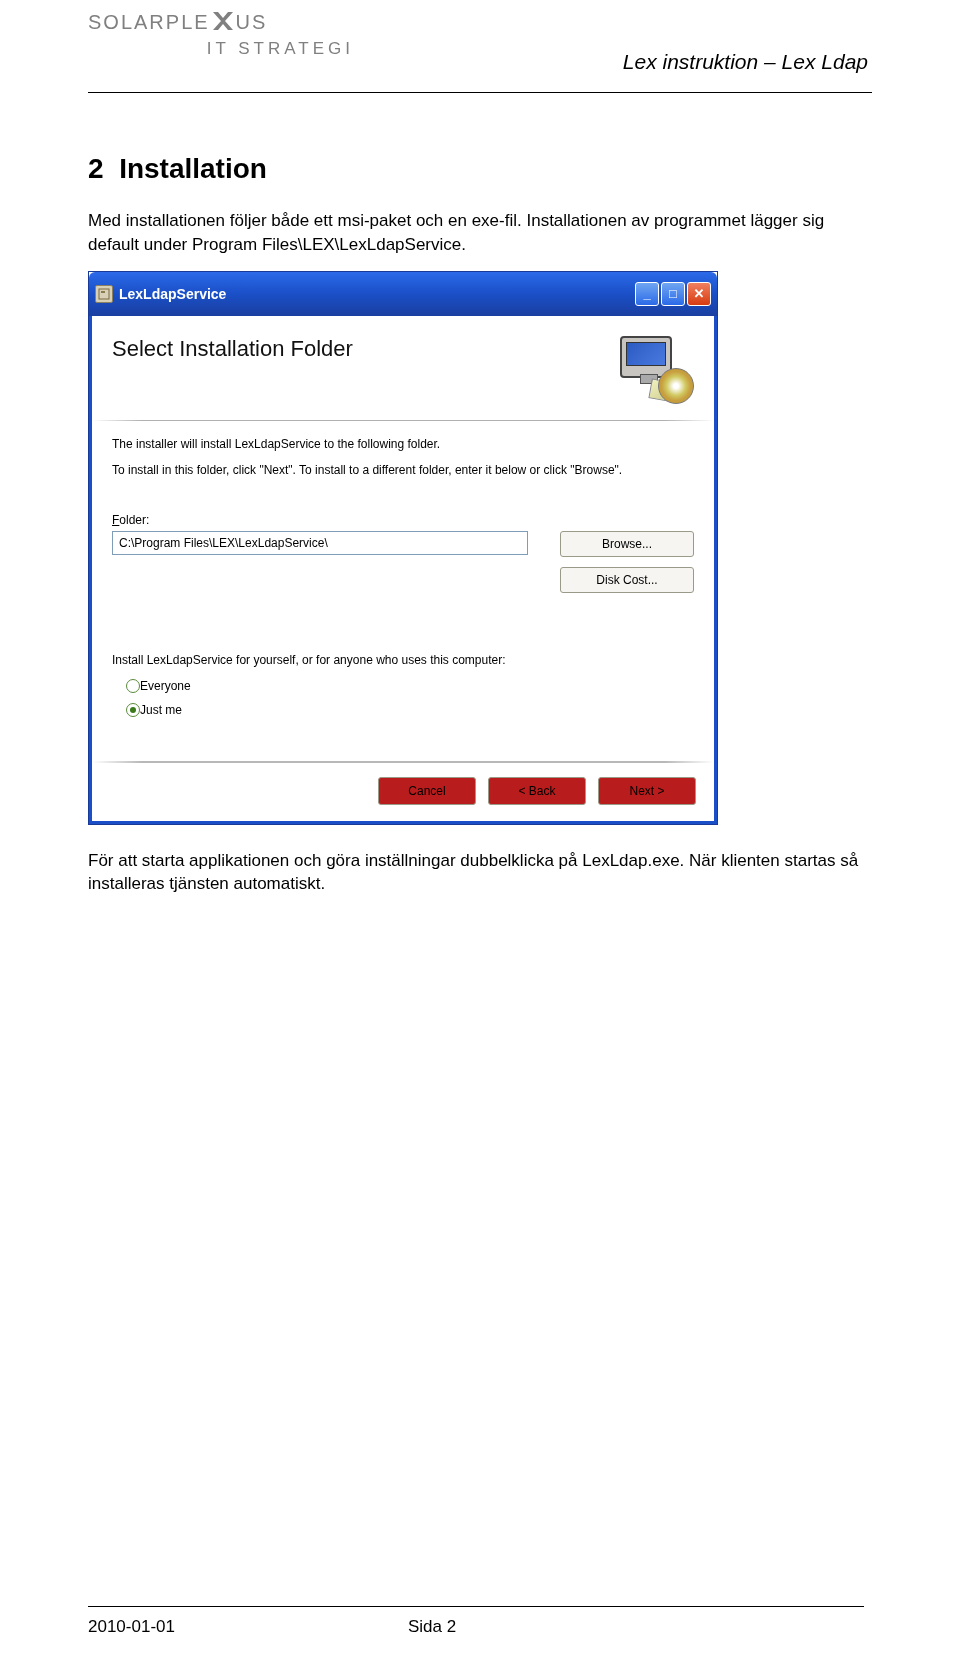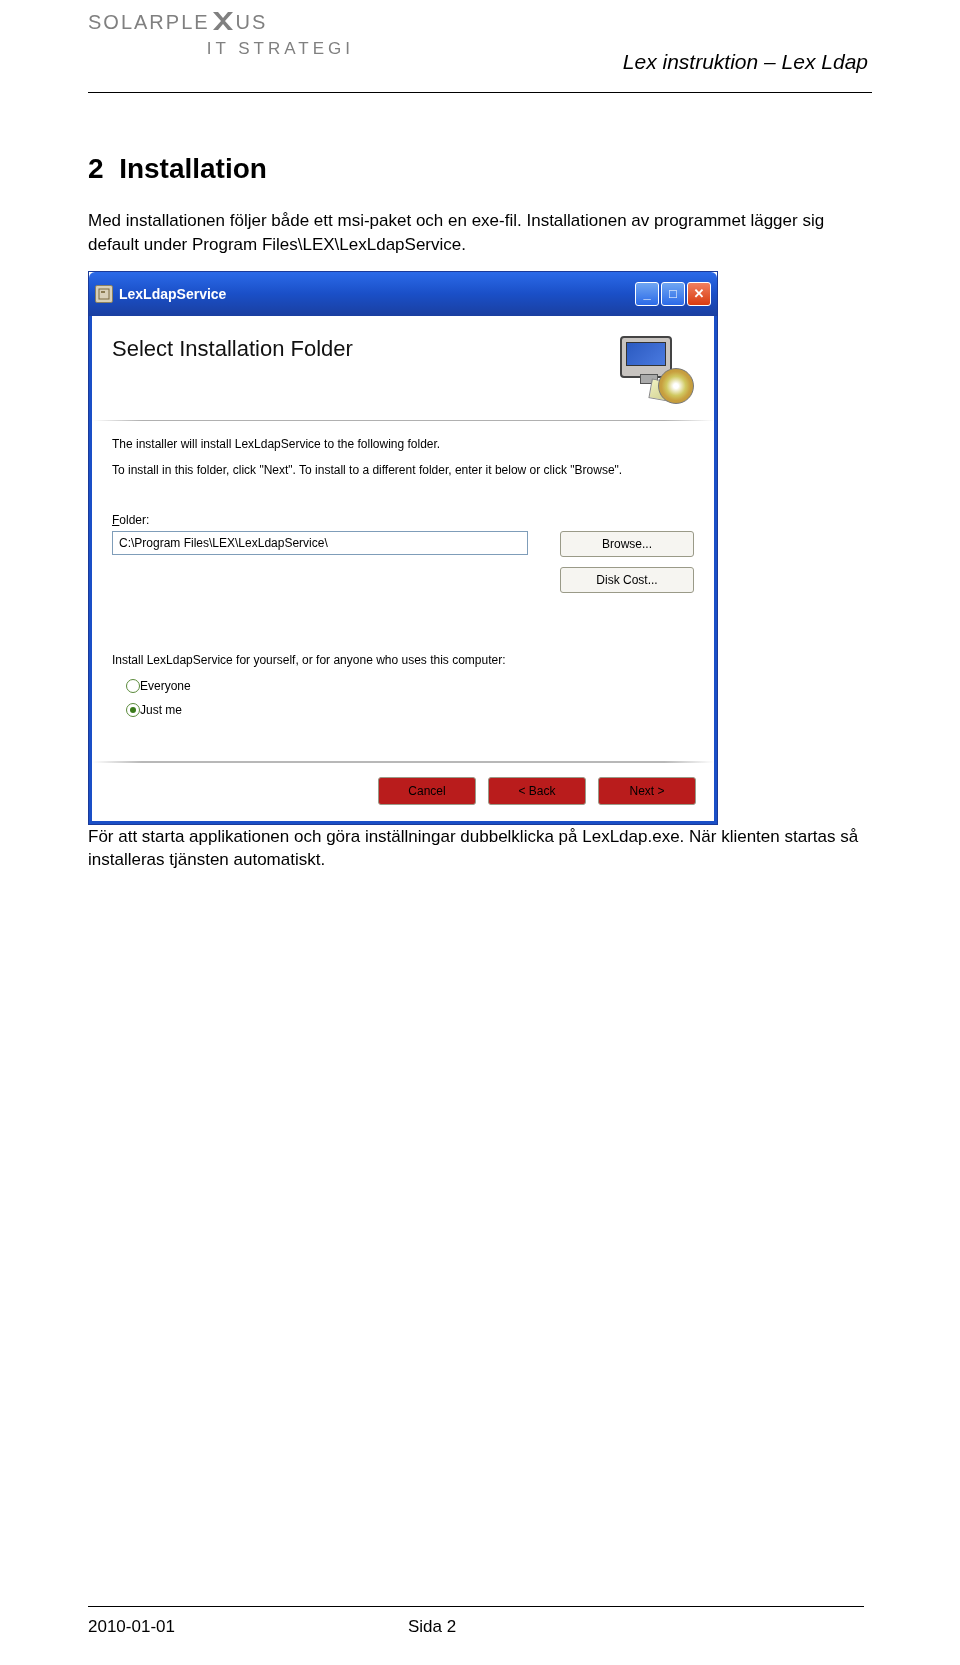--- a/index.html
+++ b/index.html
@@ -40,21 +40,21 @@
   .side-btn { width: 134px; height: 26px; background: #f6f5f1; border: 1px solid #9a9a88; border-radius: 3px; font-size: 12px; font-family: Tahoma, sans-serif; display: flex; align-items: center; justify-content: center; }
   .side-btn-row2 { display: flex; justify-content: flex-end; margin-top: 10px; }
   .radio-section { margin-top: 60px; }
   .radio-row { display: flex; align-items: center; margin: 10px 0 8px 14px; gap: 0; }
   .radio { width: 14px; height: 14px; border: 1px solid #5a8a3a; border-radius: 50%; background: #fff; display: flex; align-items: center; justify-content: center; }
   .radio.checked::after { content: ''; width: 6px; height: 6px; background: #3a7a1a; border-radius: 50%; display: block; }
   .radio-label { font-size: 12px; }
   .hline2 { height: 2px; background: linear-gradient(to right, #fff 0%, #b8b8b8 8%, #b8b8b8 92%, #fff 100%); margin-top: 24px; }
   .btn-row { display: flex; justify-content: flex-end; gap: 12px; padding: 14px 18px 16px 18px; background: #fff; }
   .btn { width: 98px; height: 28px; background: #b91c1c; border: 1px solid #9a9a88; border-radius: 3px; font-size: 12px; font-family: Tahoma, sans-serif; display: flex; align-items: center; justify-content: center; }
-  .para2 { font-size: 17px; line-height: 1.4; }
+  .para2 { font-size: 17px; line-height: 1.4; margin-top: 24px; }
   .footer { position: absolute; bottom: 28px; left: 88px; right: 96px; }
   .hr-bot { border: none; border-top: 1px solid #000; margin-bottom: 10px; }
   .footer-row { display: flex; font-size: 17px; }
   .footer-date { width: 320px; }
 </style>
 </head>
 <body>
 
 <div class="page">
   <div class="header">

